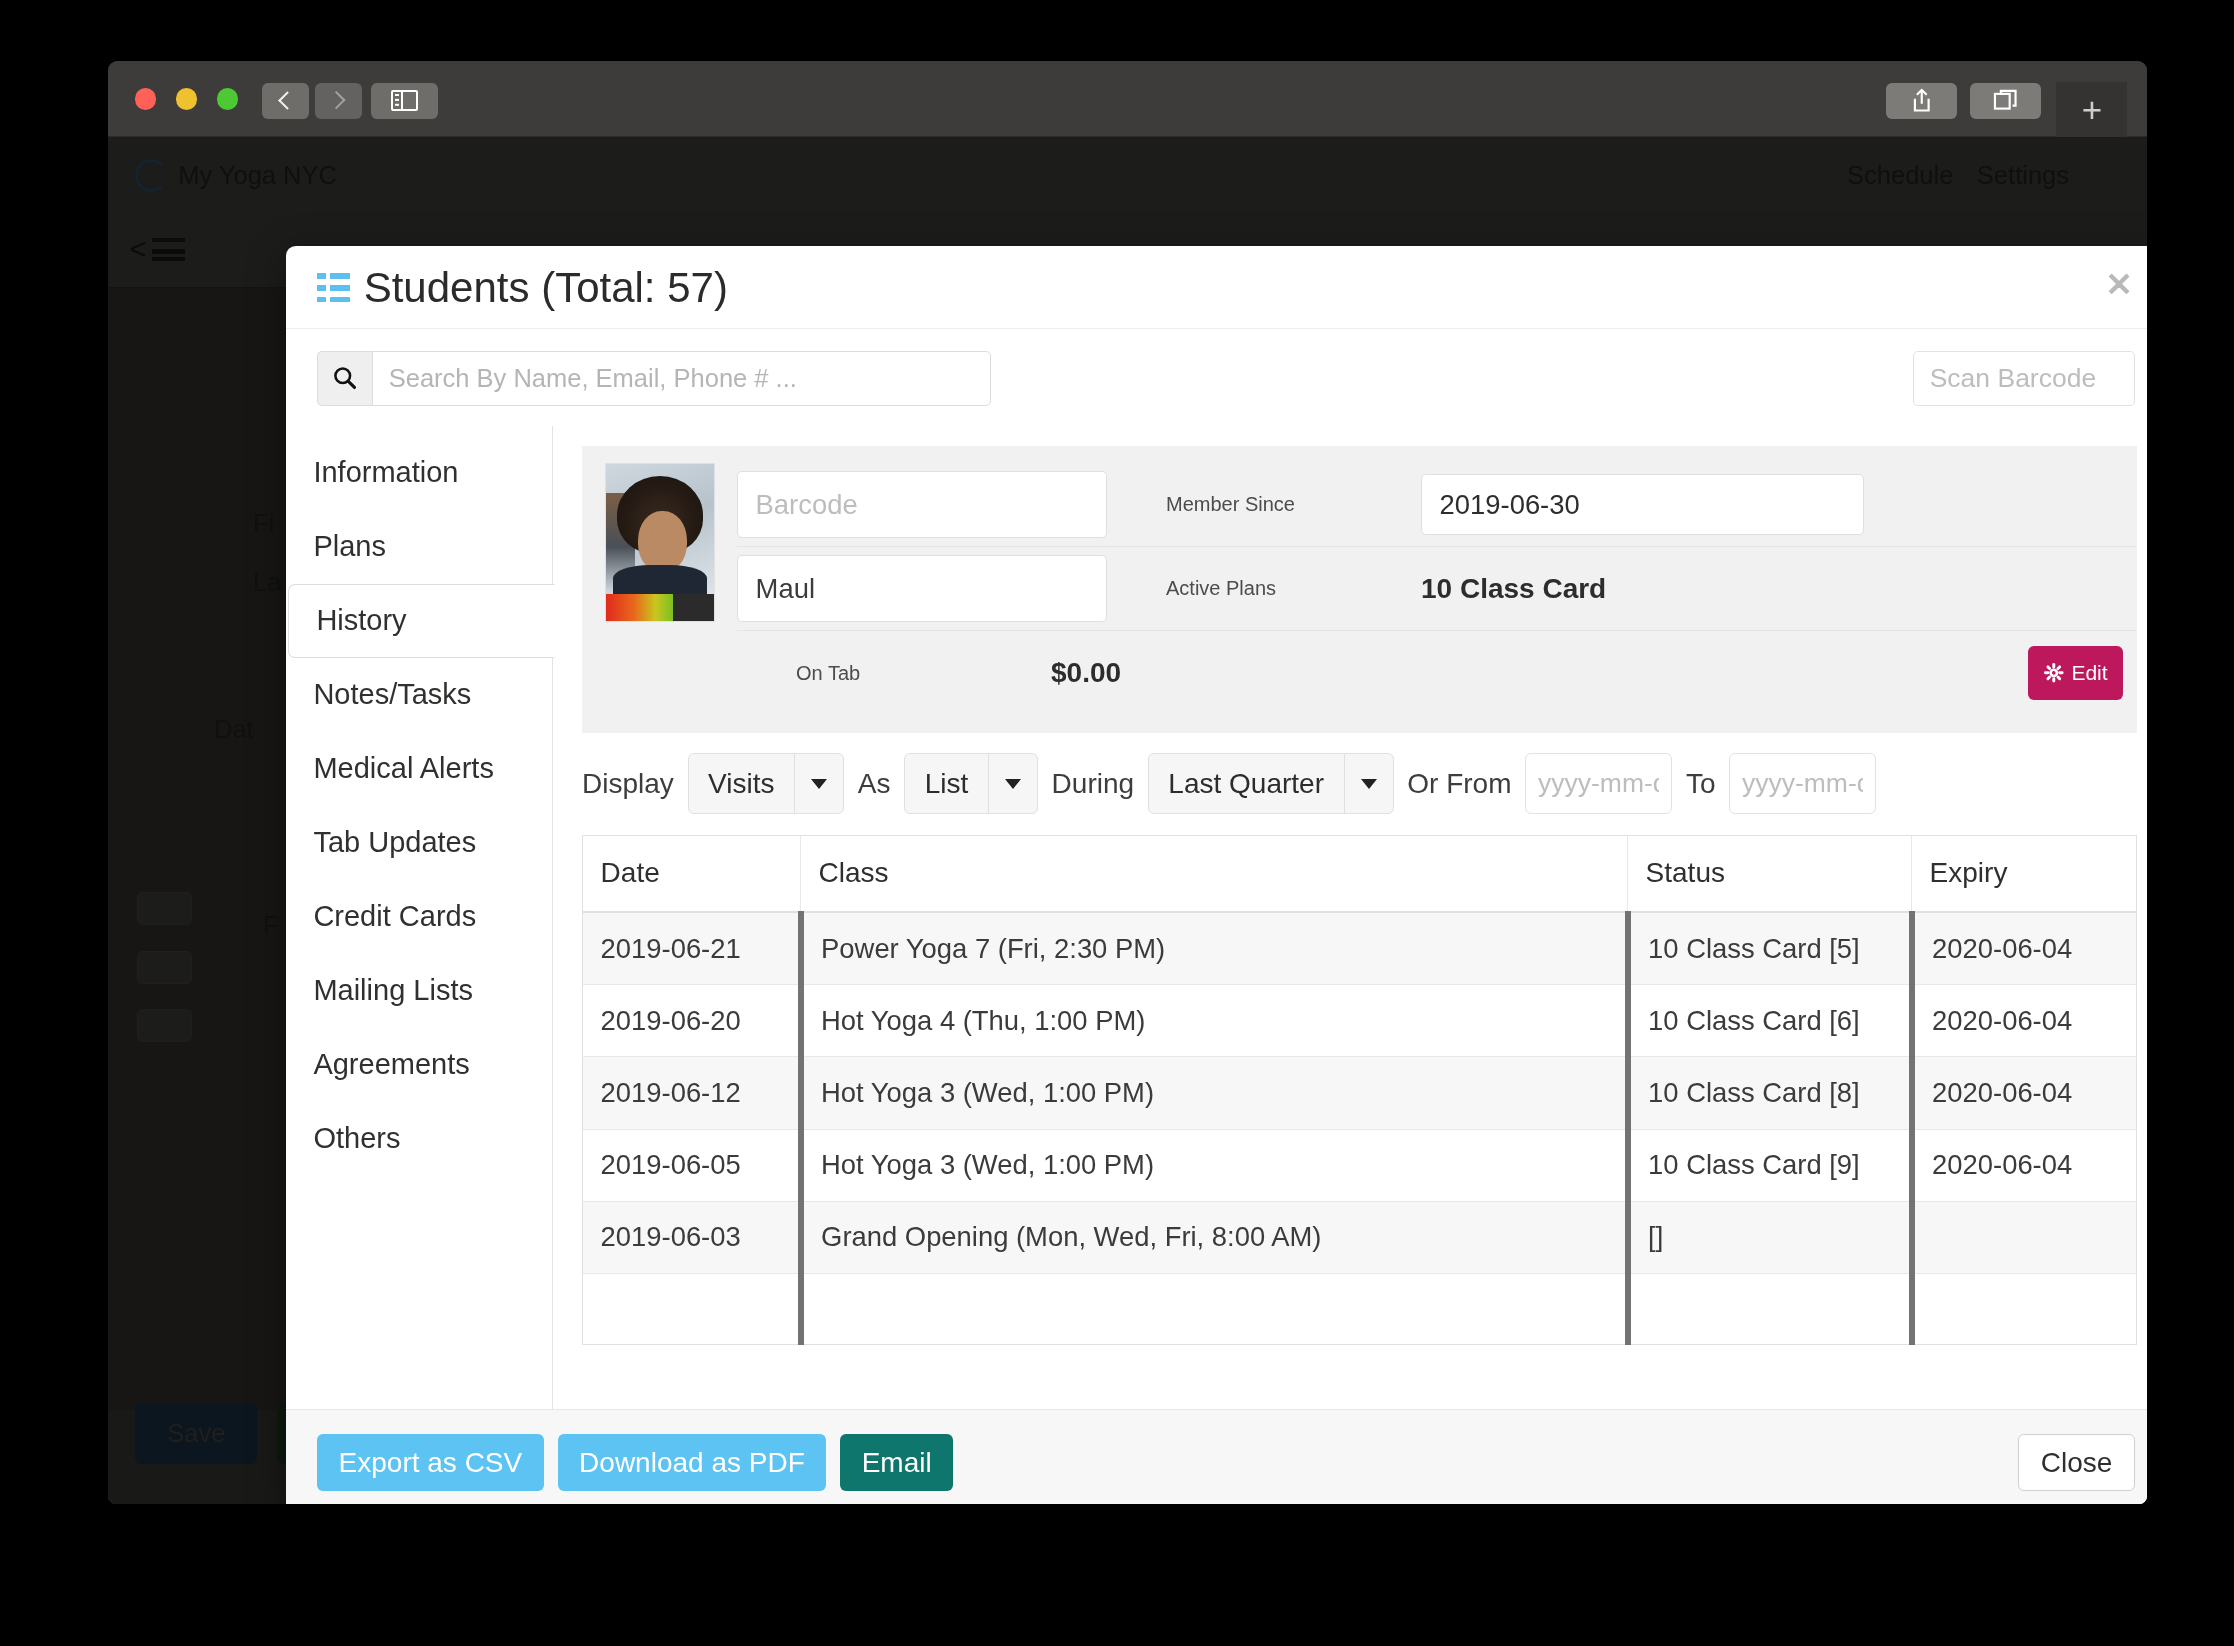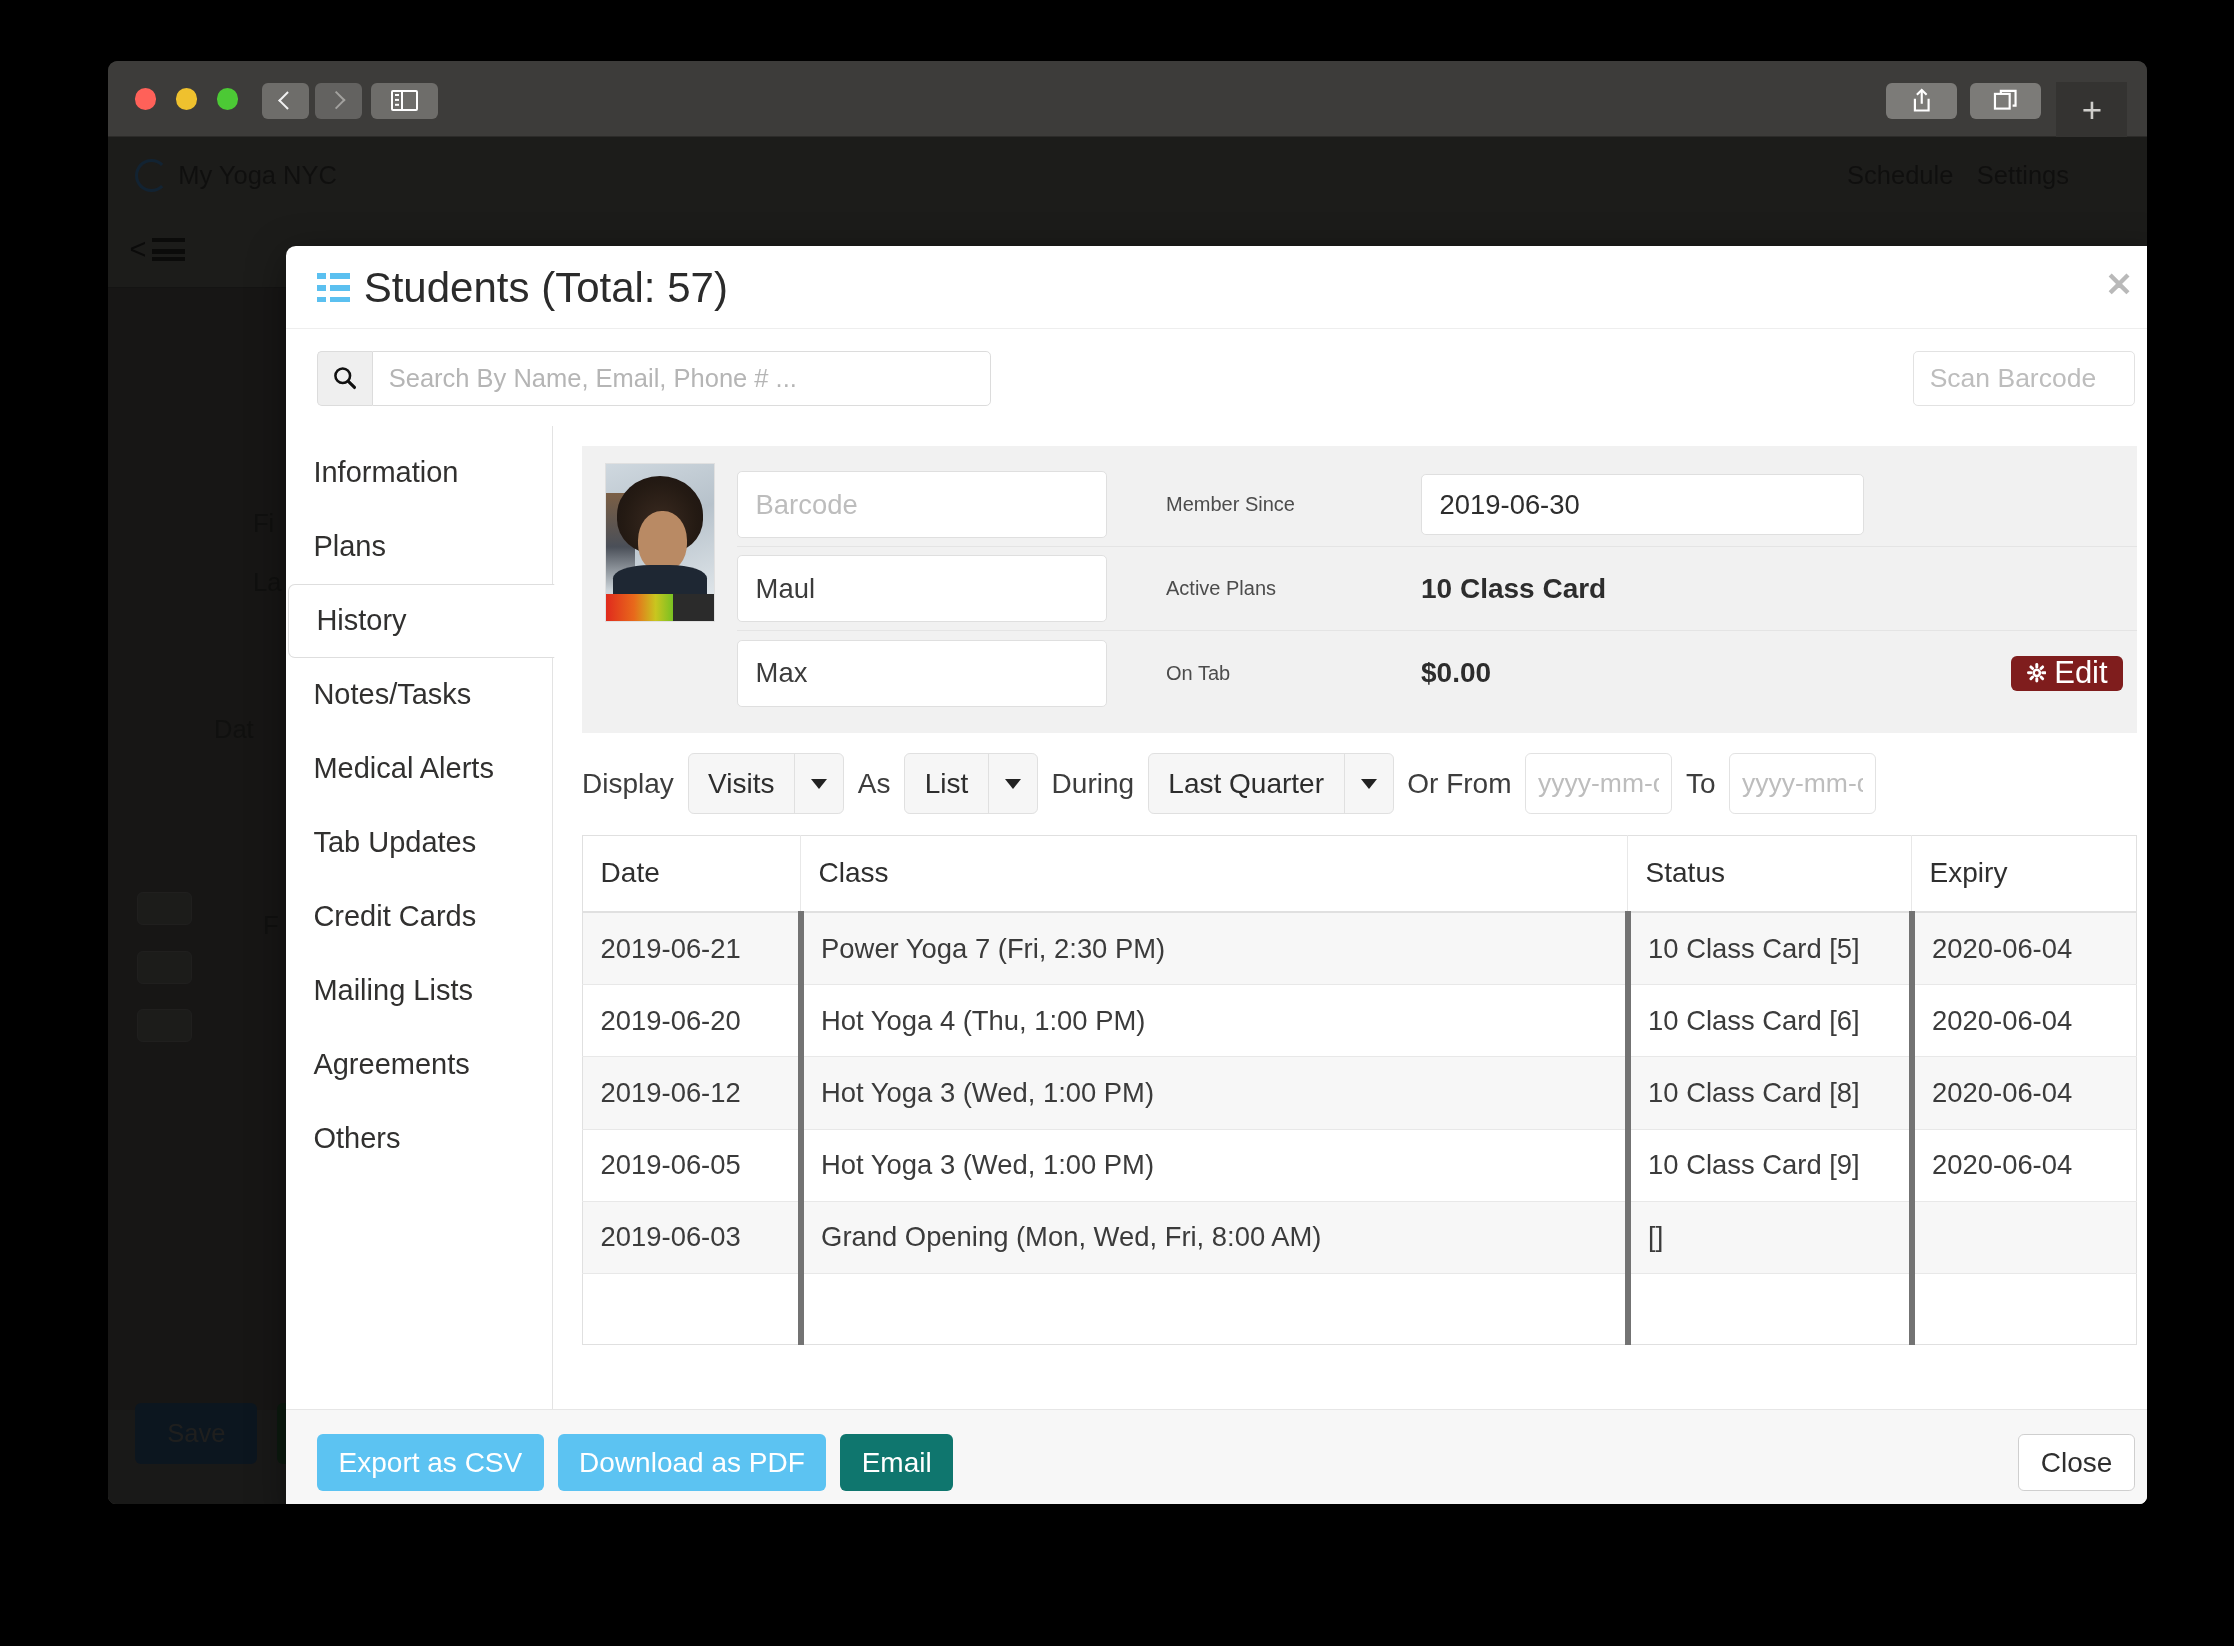--- a/index.html
+++ b/index.html
@@ -241,22 +241,22 @@
   .m-label { width: 255px; margin-left: 59px; font-size: 20px; color: #4c4c4c; }
   .m-value { font-size: 28px; color: #2d2d2d; font-weight: 700; }
   #member-since-input {
     width: 443px; height: 61px;
     border: 1px solid #dfdfdf; border-radius: 4.9px; background:#fff;
     padding: 0 17.6px; font-size: 27.4px; color:#2d2d2d; outline:none;
     font-family: "Liberation Sans", sans-serif;
   }
   #edit-btn {
     margin-left: auto; margin-right: 13.7px;
-    background:#7f1d1d; color:#fff; border:none; border-radius: 5.9px;
-    height: 35px; padding: 0 15.7px; font-size: 31px;
+    background:#be185d; color:#fff; border:none; border-radius: 5.9px;
+    height: 54px; padding: 0 15.7px; font-size: 21px;
     display:flex; align-items:center; gap: 7.8px; cursor:pointer;
     font-family: "Liberation Sans", sans-serif;
   }
 
   
   #filter-row {
     display:flex; align-items:center; gap: 13.7px;
     height: 102px;
     font-size: 28px; color:#3d3d3d;
   }
@@ -506,21 +506,20 @@
               <input id="member-since-input" type="text" value="2019-06-30" style="">
             </div>
 
             <div class="member-row">
               <input class="m-input" type="text" value="Maul" style="">
               <span class="m-label">Active Plans</span>
               <span class="m-value">10 Class Card</span>
             </div>
 
             <div class="member-row">
-              <input class="m-input" type="text" value="Max" style="">
               <span class="m-label">On Tab</span>
               <span class="m-value">$0.00</span>
               <button id="edit-btn">
                 <svg width="19.6" height="19.6" viewBox="0 0 20 20">
                   <circle cx="10" cy="10" r="3.2" fill="none" stroke="#fff" stroke-width="2.6"></circle>
                   <g stroke="#fff" stroke-width="3" stroke-linecap="round">
                     <path d="M10 1.5 V4"></path>
                       <path d="M10 16 V18.5"></path>
                     <path d="M1.5 10 H4"></path>
                       <path d="M16 10 H18.5"></path>

